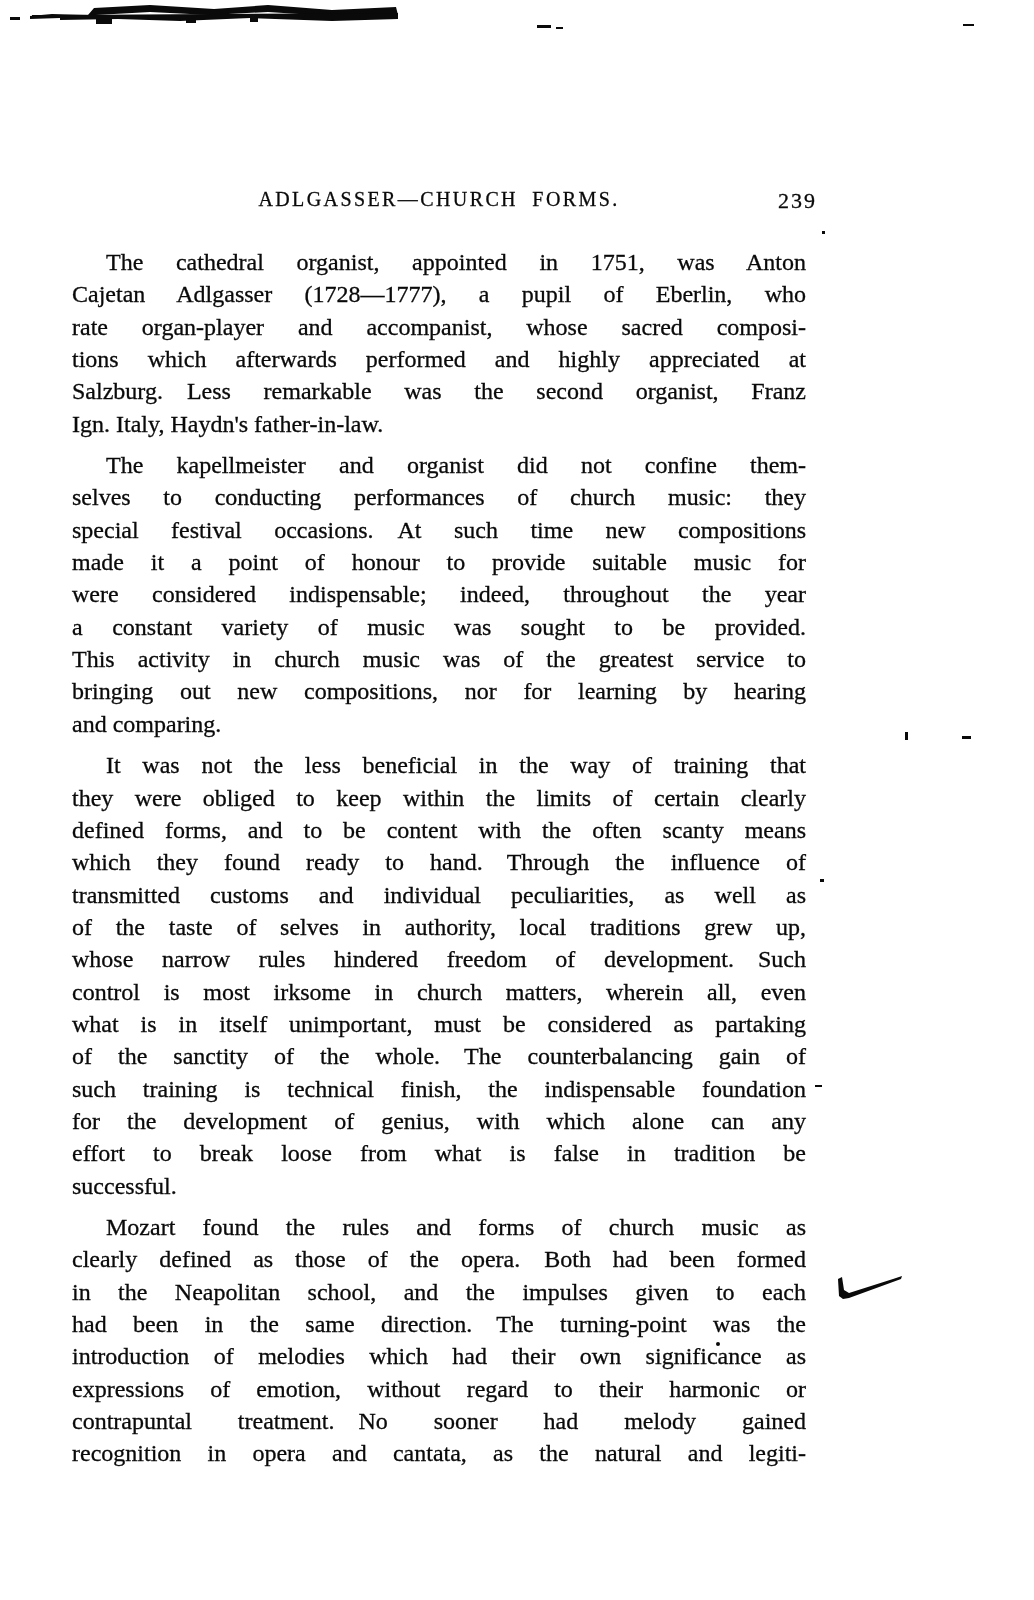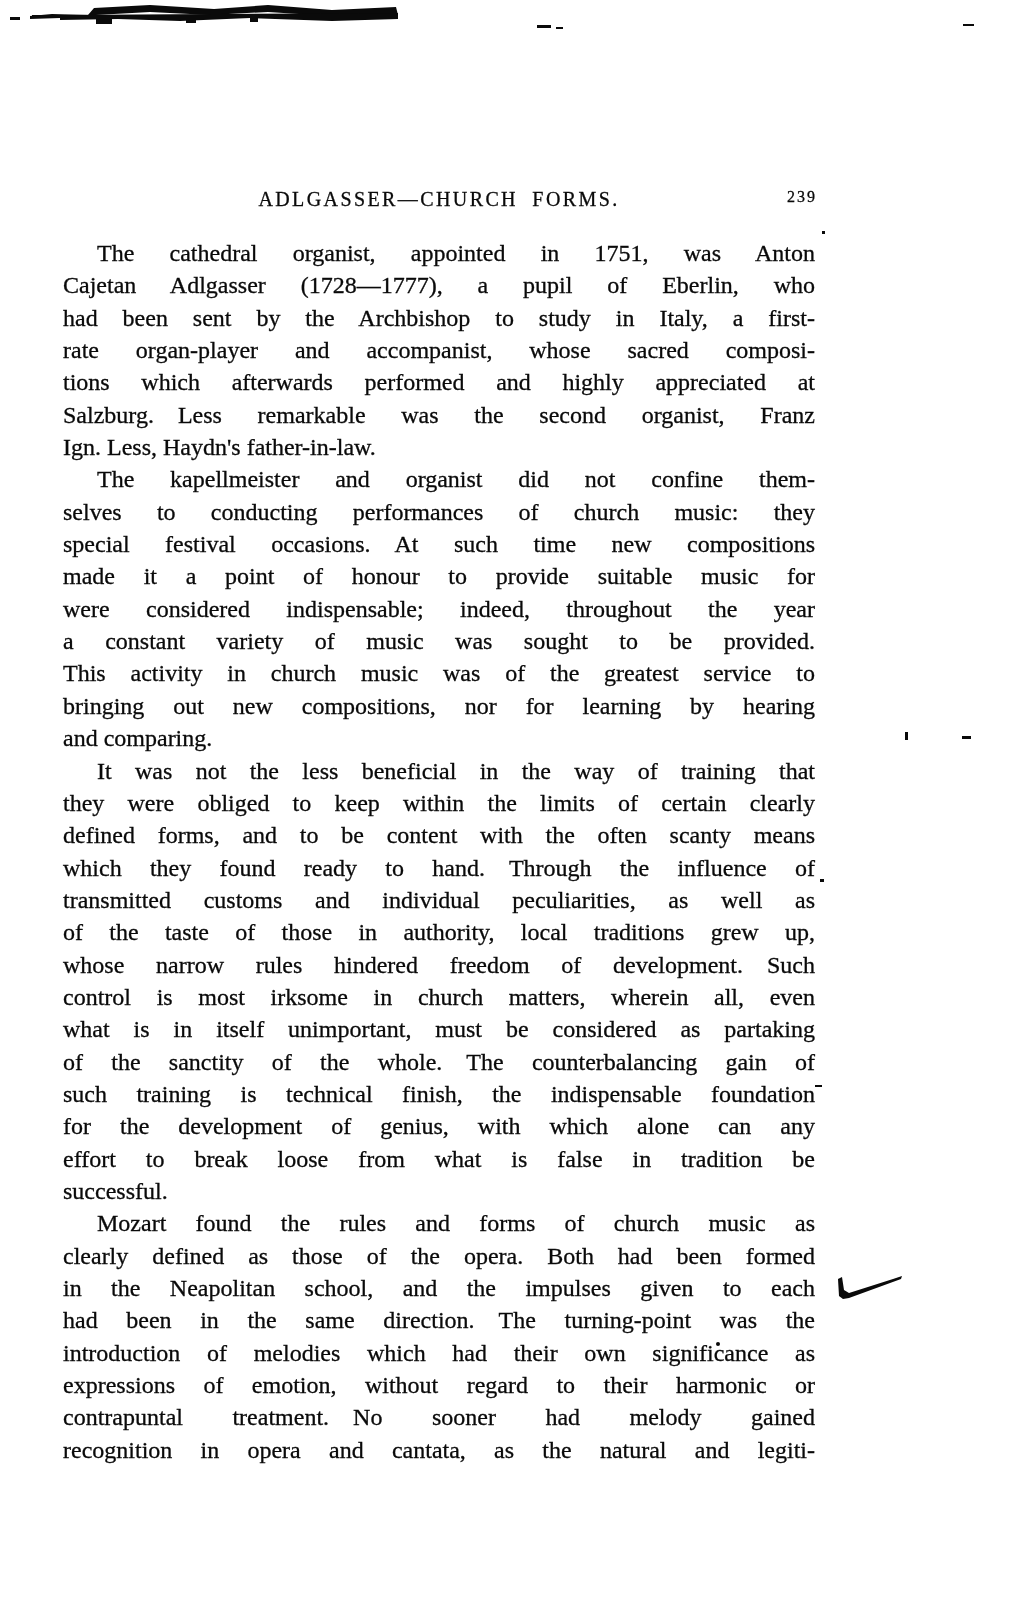--- a/index.html
+++ b/index.html
@@ -29,34 +29,34 @@
   .header-title {
     text-align: center;
     font-size: 20px;
     letter-spacing: 2.4px;
     word-spacing: 7px;
   }
   .page-number {
     position: absolute;
     right: -2px;
     top: 0;
-    font-size: 16px;
+    font-size: 22px;
     letter-spacing: 2px;
   }
   
   .body-text {
     position: absolute;
     left: 63px;
     top: 237px;
     width: 752px;
     font-size: 24px;
     line-height: 32.35px;
     -webkit-text-stroke: 0.3px currentColor;
   }
-  .para { margin: 0; }
+  .para { margin: 9px; }
   .para > .bodyline:first-child { text-indent: 34px; }
   .bodyline {
     text-align: justify;
     text-align-last: justify;
   }
   .bodyline.endline {
     text-align: left;
     text-align-last: left;
   }
   
@@ -110,44 +110,43 @@
 
   <div class="header">
     <div class="header-title">ADLGASSER—CHURCH FORMS.</div>
     <div class="page-number">239</div>
   </div>
 
   <div class="body-text">
     <div class="para">
         <div class="bodyline">The cathedral organist, appointed in 1751, was Anton</div>
         <div class="bodyline">Cajetan Adlgasser (1728—1777), a pupil of Eberlin, who</div>
-        <div class="bodyline">had been sent by the Archbishop to study in Italy, a first-</div>
         <div class="bodyline">rate organ-player and accompanist, whose sacred composi-</div>
         <div class="bodyline">tions which afterwards performed and highly appreciated at</div>
         <div class="bodyline">Salzburg.  Less remarkable was the second organist, Franz</div>
-        <div class="bodyline endline">Ign. Less, Haydn's father-in-law.</div>
+        <div class="bodyline endline">Ign. Italy, Haydn's father-in-law.</div>
       </div>
     <div class="para">
         <div class="bodyline">The kapellmeister and organist did not confine them-</div>
         <div class="bodyline">selves to conducting performances of church music: they</div>
         <div class="bodyline">special festival occasions.  At such time new compositions</div>
         <div class="bodyline">made it a point of honour to provide suitable music for</div>
         <div class="bodyline">were considered indispensable; indeed, throughout the year</div>
         <div class="bodyline">a constant variety of music was sought to be provided.</div>
         <div class="bodyline">This activity in church music was of the greatest service to</div>
         <div class="bodyline">bringing out new compositions, nor for learning by hearing</div>
         <div class="bodyline endline">and comparing.</div>
       </div>
     <div class="para">
         <div class="bodyline">It was not the less beneficial in the way of training that</div>
         <div class="bodyline">they were obliged to keep within the limits of certain clearly</div>
         <div class="bodyline">defined forms, and to be content with the often scanty means</div>
         <div class="bodyline">which they found ready to hand.  Through the influence of</div>
         <div class="bodyline">transmitted customs and individual peculiarities, as well as</div>
-        <div class="bodyline">of the taste of those in authority, local traditions grew up,</div>
+        <div class="bodyline">of the taste of selves in authority, local traditions grew up,</div>
         <div class="bodyline">whose narrow rules hindered freedom of development.  Such</div>
         <div class="bodyline">control is most irksome in church matters, wherein all, even</div>
         <div class="bodyline">what is in itself unimportant, must be considered as partaking</div>
         <div class="bodyline">of the sanctity of the whole.  The counterbalancing gain of</div>
         <div class="bodyline">such training is technical finish, the indispensable foundation</div>
         <div class="bodyline">for the development of genius, with which alone can any</div>
         <div class="bodyline">effort to break loose from what is false in tradition be</div>
         <div class="bodyline endline">successful.</div>
       </div>
     <div class="para">

